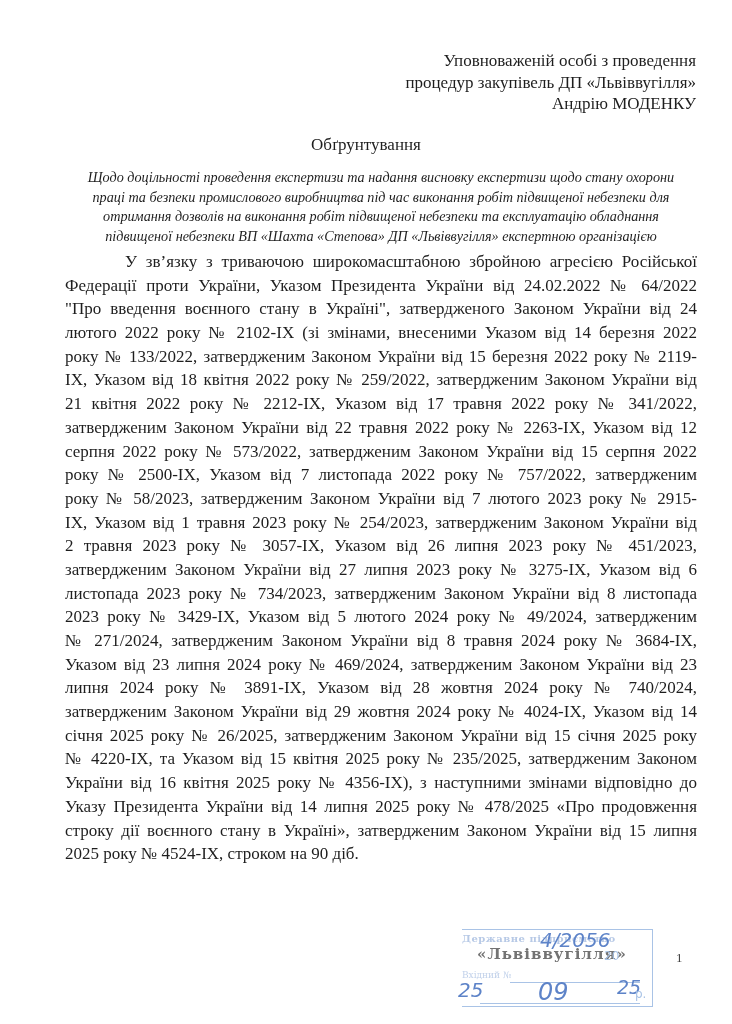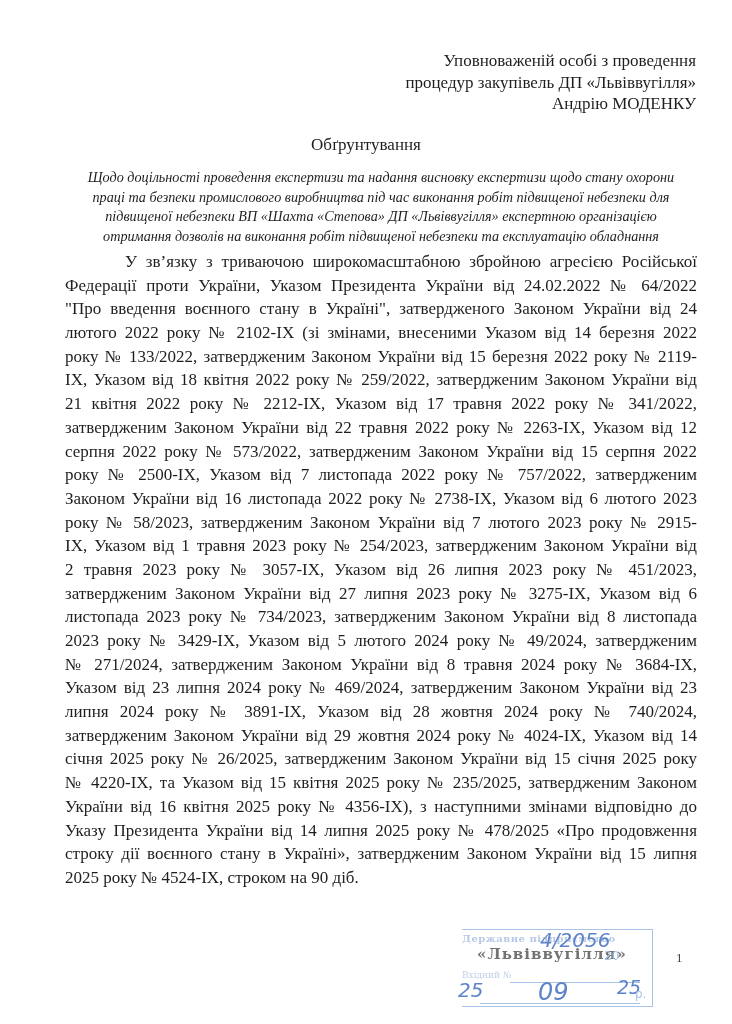--- a/index.html
+++ b/index.html
@@ -150,37 +150,36 @@
   <div>Уповноваженій особі з проведення</div>
   <div>процедур закупівель ДП «Львіввугілля»</div>
   <div>Андрію МОДЕНКУ</div>
 </div>
 
 <div class="title">Обґрунтування</div>
 
 <div class="subtitle">
   <div>Щодо доцільності проведення експертизи та надання висновку експертизи щодо стану охорони</div>
   <div>праці та безпеки промислового виробництва під час виконання робіт підвищеної небезпеки для</div>
+  <div>отримання дозволів на виконання робіт підвищеної небезпеки та експлуатацію обладнання</div>
   <div>підвищеної небезпеки ВП «Шахта «Степова» ДП «Львіввугілля» експертною організацією</div>
-  <div>отримання дозволів на виконання робіт підвищеної небезпеки та експлуатацію обладнання</div>
 </div>
 
 <div class="body-text">
   <div id="para-0">
       <div class="line indent">У зв’язку з триваючою широкомасштабною збройною агресією Російської</div>
       <div class="line">Федерації проти України, Указом Президента України від 24.02.2022 № 64/2022</div>
       <div class="line">"Про введення воєнного стану в Україні", затвердженого Законом України від 24</div>
       <div class="line">лютого 2022 року № 2102-IX (зі змінами, внесеними Указом від 14 березня 2022</div>
       <div class="line">року № 133/2022, затвердженим Законом України від 15 березня 2022 року № 2119-</div>
       <div class="line">IX, Указом від 18 квітня 2022 року № 259/2022, затвердженим Законом України від</div>
       <div class="line">21 квітня 2022 року № 2212-IX, Указом від 17 травня 2022 року № 341/2022,</div>
       <div class="line">затвердженим Законом України від 22 травня 2022 року № 2263-IX, Указом від 12</div>
       <div class="line">серпня 2022 року № 573/2022, затвердженим Законом України від 15 серпня 2022</div>
       <div class="line">року № 2500-IX, Указом від 7 листопада 2022 року № 757/2022, затвердженим</div>
-      <div class="line">Законом України від 16 листопада 2022 року № 2738-IX, Указом від 6 лютого 2023</div>
       <div class="line">року № 58/2023, затвердженим Законом України від 7 лютого 2023 року № 2915-</div>
       <div class="line">IX, Указом від 1 травня 2023 року № 254/2023, затвердженим Законом України від</div>
       <div class="line">2 травня 2023 року № 3057-IX, Указом від 26 липня 2023 року № 451/2023,</div>
       <div class="line">затвердженим Законом України від 27 липня 2023 року № 3275-IX, Указом від 6</div>
       <div class="line">листопада 2023 року № 734/2023, затвердженим Законом України від 8 листопада</div>
       <div class="line">2023 року № 3429-IX, Указом від 5 лютого 2024 року № 49/2024, затвердженим</div>
       <div class="line">№ 271/2024, затвердженим Законом України від 8 травня 2024 року № 3684-IX,</div>
       <div class="line">Указом від 23 липня 2024 року № 469/2024, затвердженим Законом України від 23</div>
       <div class="line">липня 2024 року № 3891-IX, Указом від 28 жовтня 2024 року № 740/2024,</div>
       <div class="line">затвердженим Законом України від 29 жовтня 2024 року № 4024-IX, Указом від 14</div>

